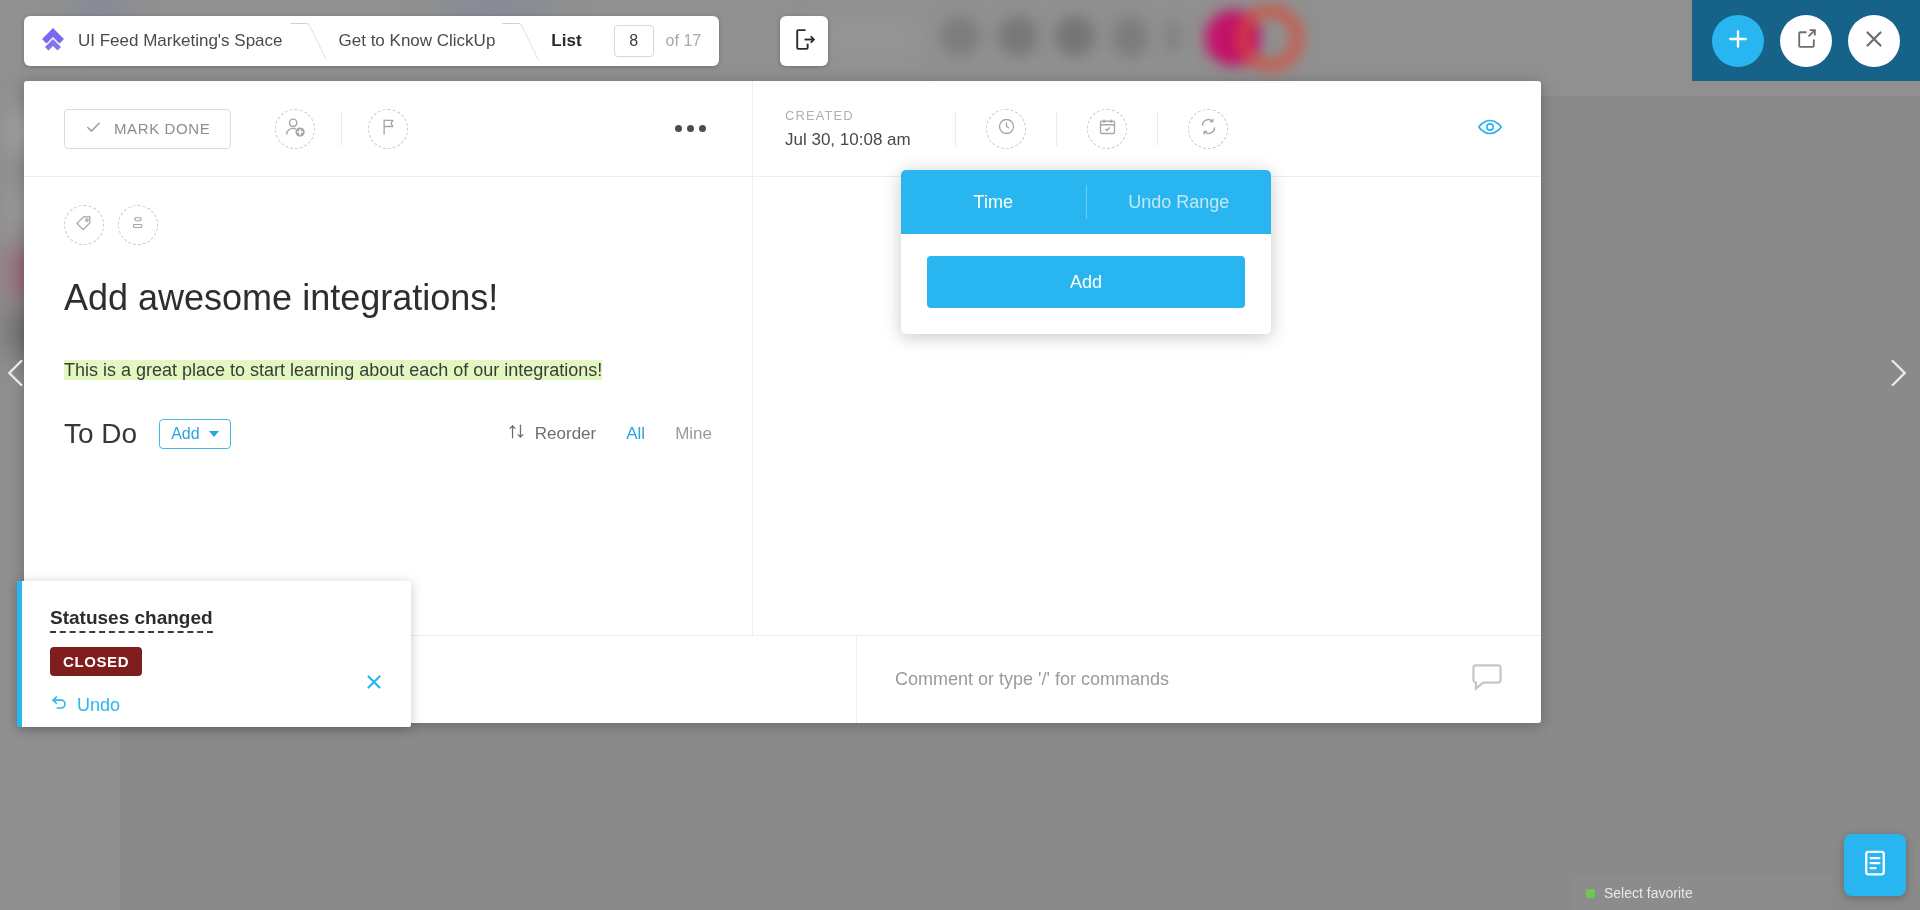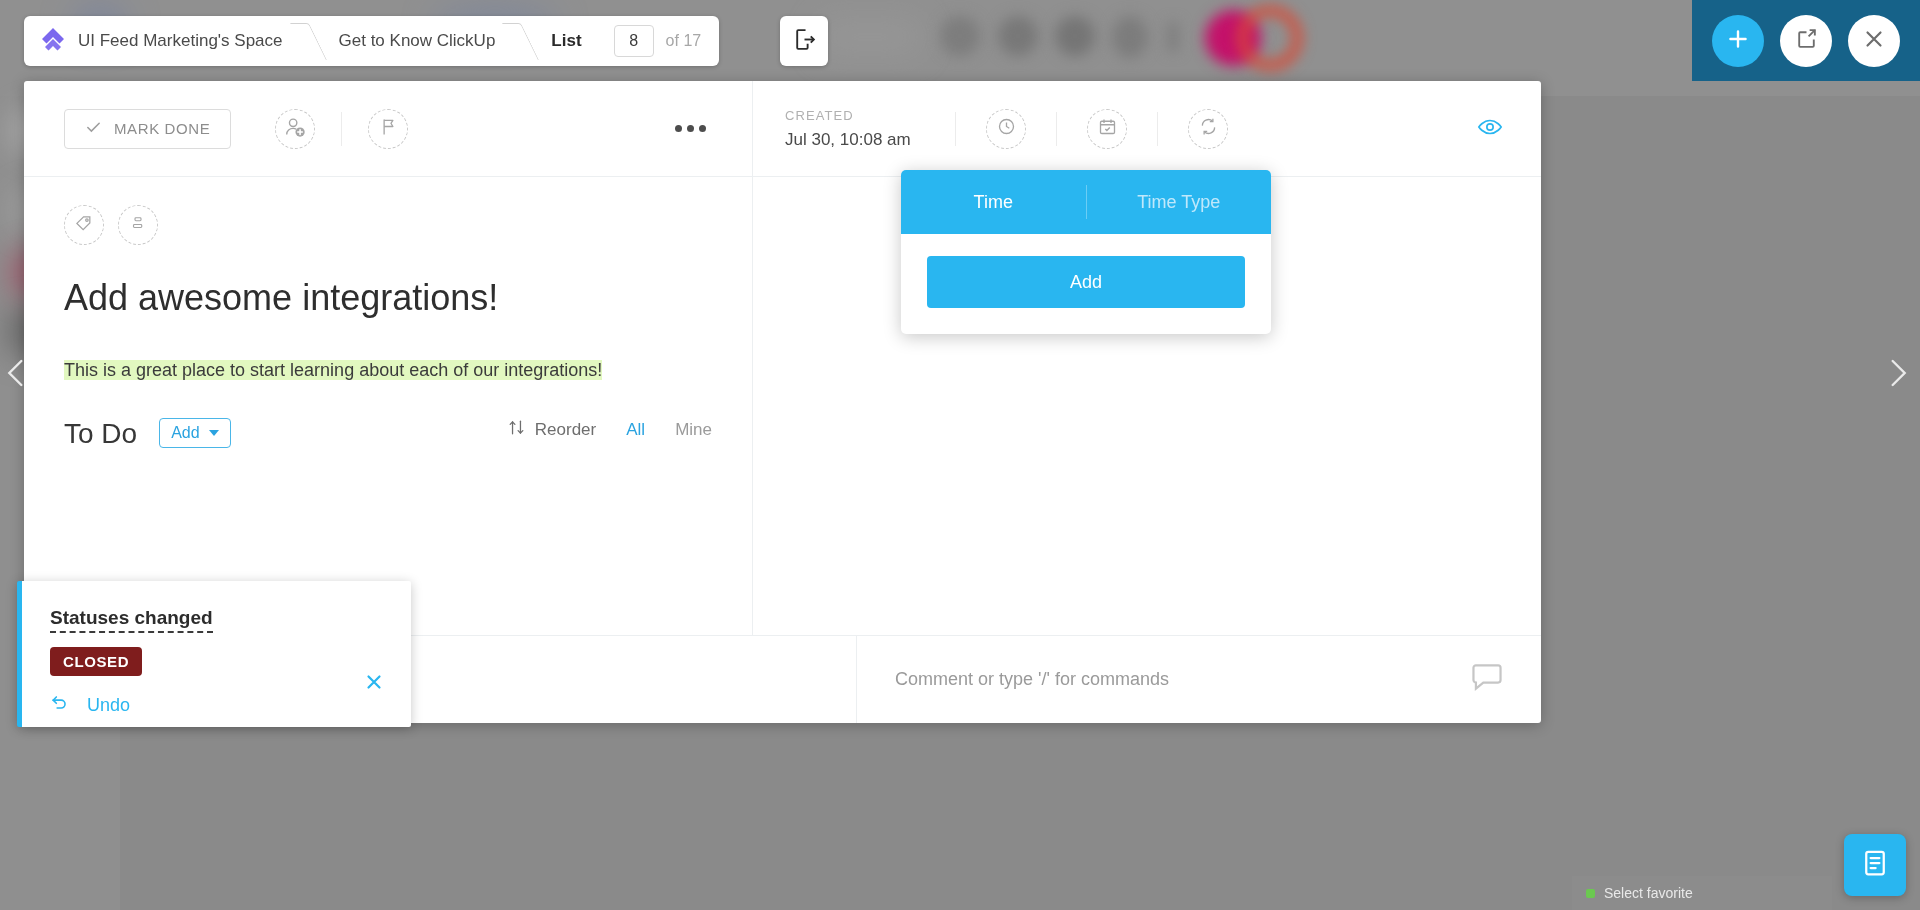--- a/index.html
+++ b/index.html
@@ -129,21 +129,21 @@
 
   
   #left-content { flex: 1; padding: 28px 40px 0 40px; overflow: hidden; }
   #chip-row { display: flex; gap: 14px; margin-bottom: 32px; }
   #task-title { font-size: 36px; color: #2e2e2e; font-weight: normal; margin-bottom: 38px; }
   .desc-line { font-size: 18px; color: #3b3b3b; line-height: 1.5; margin-bottom: 30px;}
   .hl { background: #e2f8c0; }
   .link { color: #3c7ddd; text-decoration: underline; }
 
   #todo-row {
-    display: flex; align-items: flex-start; padding: 28px 40px 0 40px;
+    display: flex; align-items: center; padding: 28px 40px 0 40px;
   }
   #todo-title { font-size: 28px; color: #373737; }
   #add-dd {
     margin-left: 22px; height: 30px; padding: 0 11px;
     border: 1px solid #4ab6e8; border-radius: 4px; color: #2ba3e0;
     font-size: 16px; display: flex; align-items: center; gap: 9px;
   }
   .caret-down { width:0;height:0;border-left:5px solid transparent;border-right:5px solid transparent;border-top:6px solid #2ba3e0;}
   #todo-right { margin-left: auto; display: flex; align-items: center; gap: 30px; }
   #reorder { display: flex; align-items: center; gap: 9px; color: #6e6e6e; font-size: 17px; }
@@ -196,21 +196,21 @@
     box-shadow: 0 2px 12px rgba(0,0,0,.22);
     z-index: 70; padding: 26px 0 0 28px; border-radius: 2px;
   }
   #toast-title { font-size: 19px; font-weight: bold; color: #2c2c2c;
       border-bottom: 2px dashed #3a3a3a; display: inline-block; padding-bottom: 2px;}
   #toast-badge {
     margin-top: 14px; display: inline-block; background: #7f1d1d; color: #fff;
     font-size: 15px; font-weight: bold; letter-spacing: .6px;
     padding: 6px 13px; border-radius: 4px;
   }
-  #toast-undo { margin-top: 17px; display: flex; align-items: center; gap: 18px;
+  #toast-undo { margin-top: 17px; display: flex; align-items: center; gap: 8px;
       color: #29b6f0; font-size: 18px; }
   #toast-close { position: absolute; right: 26px; bottom: 28px; color: #29b6f0; font-size: 22px; }
 
   
   .side-arrow { position: absolute; top: 350px; color: #e6e6e6; font-size: 46px; z-index: 35; }
   #arrow-left { left: 0px; }
   #arrow-right { right: 6px; }
 
   
   #fab {
@@ -471,21 +471,21 @@
         </svg>
       </span>
     </div>
   </div>
 </div>
 
 <div id="time-popup">
   <div id="tp-tabs">
     <div class="tp-tab">Time</div>
     <div id="tp-tabsep"></div>
-    <div class="tp-tab inactive">Time Type</div>
+    <div class="tp-tab inactive">Undo Range</div>
   </div>
   <div id="tp-actions">
     <div class="tp-btn" id="tp-add">Add</div>
   </div>
 </div>
 
 <div id="toast">
   <div id="toast-title">Statuses changed</div>
   <div><span id="toast-badge">CLOSED</span></div>
   <div id="toast-undo">

